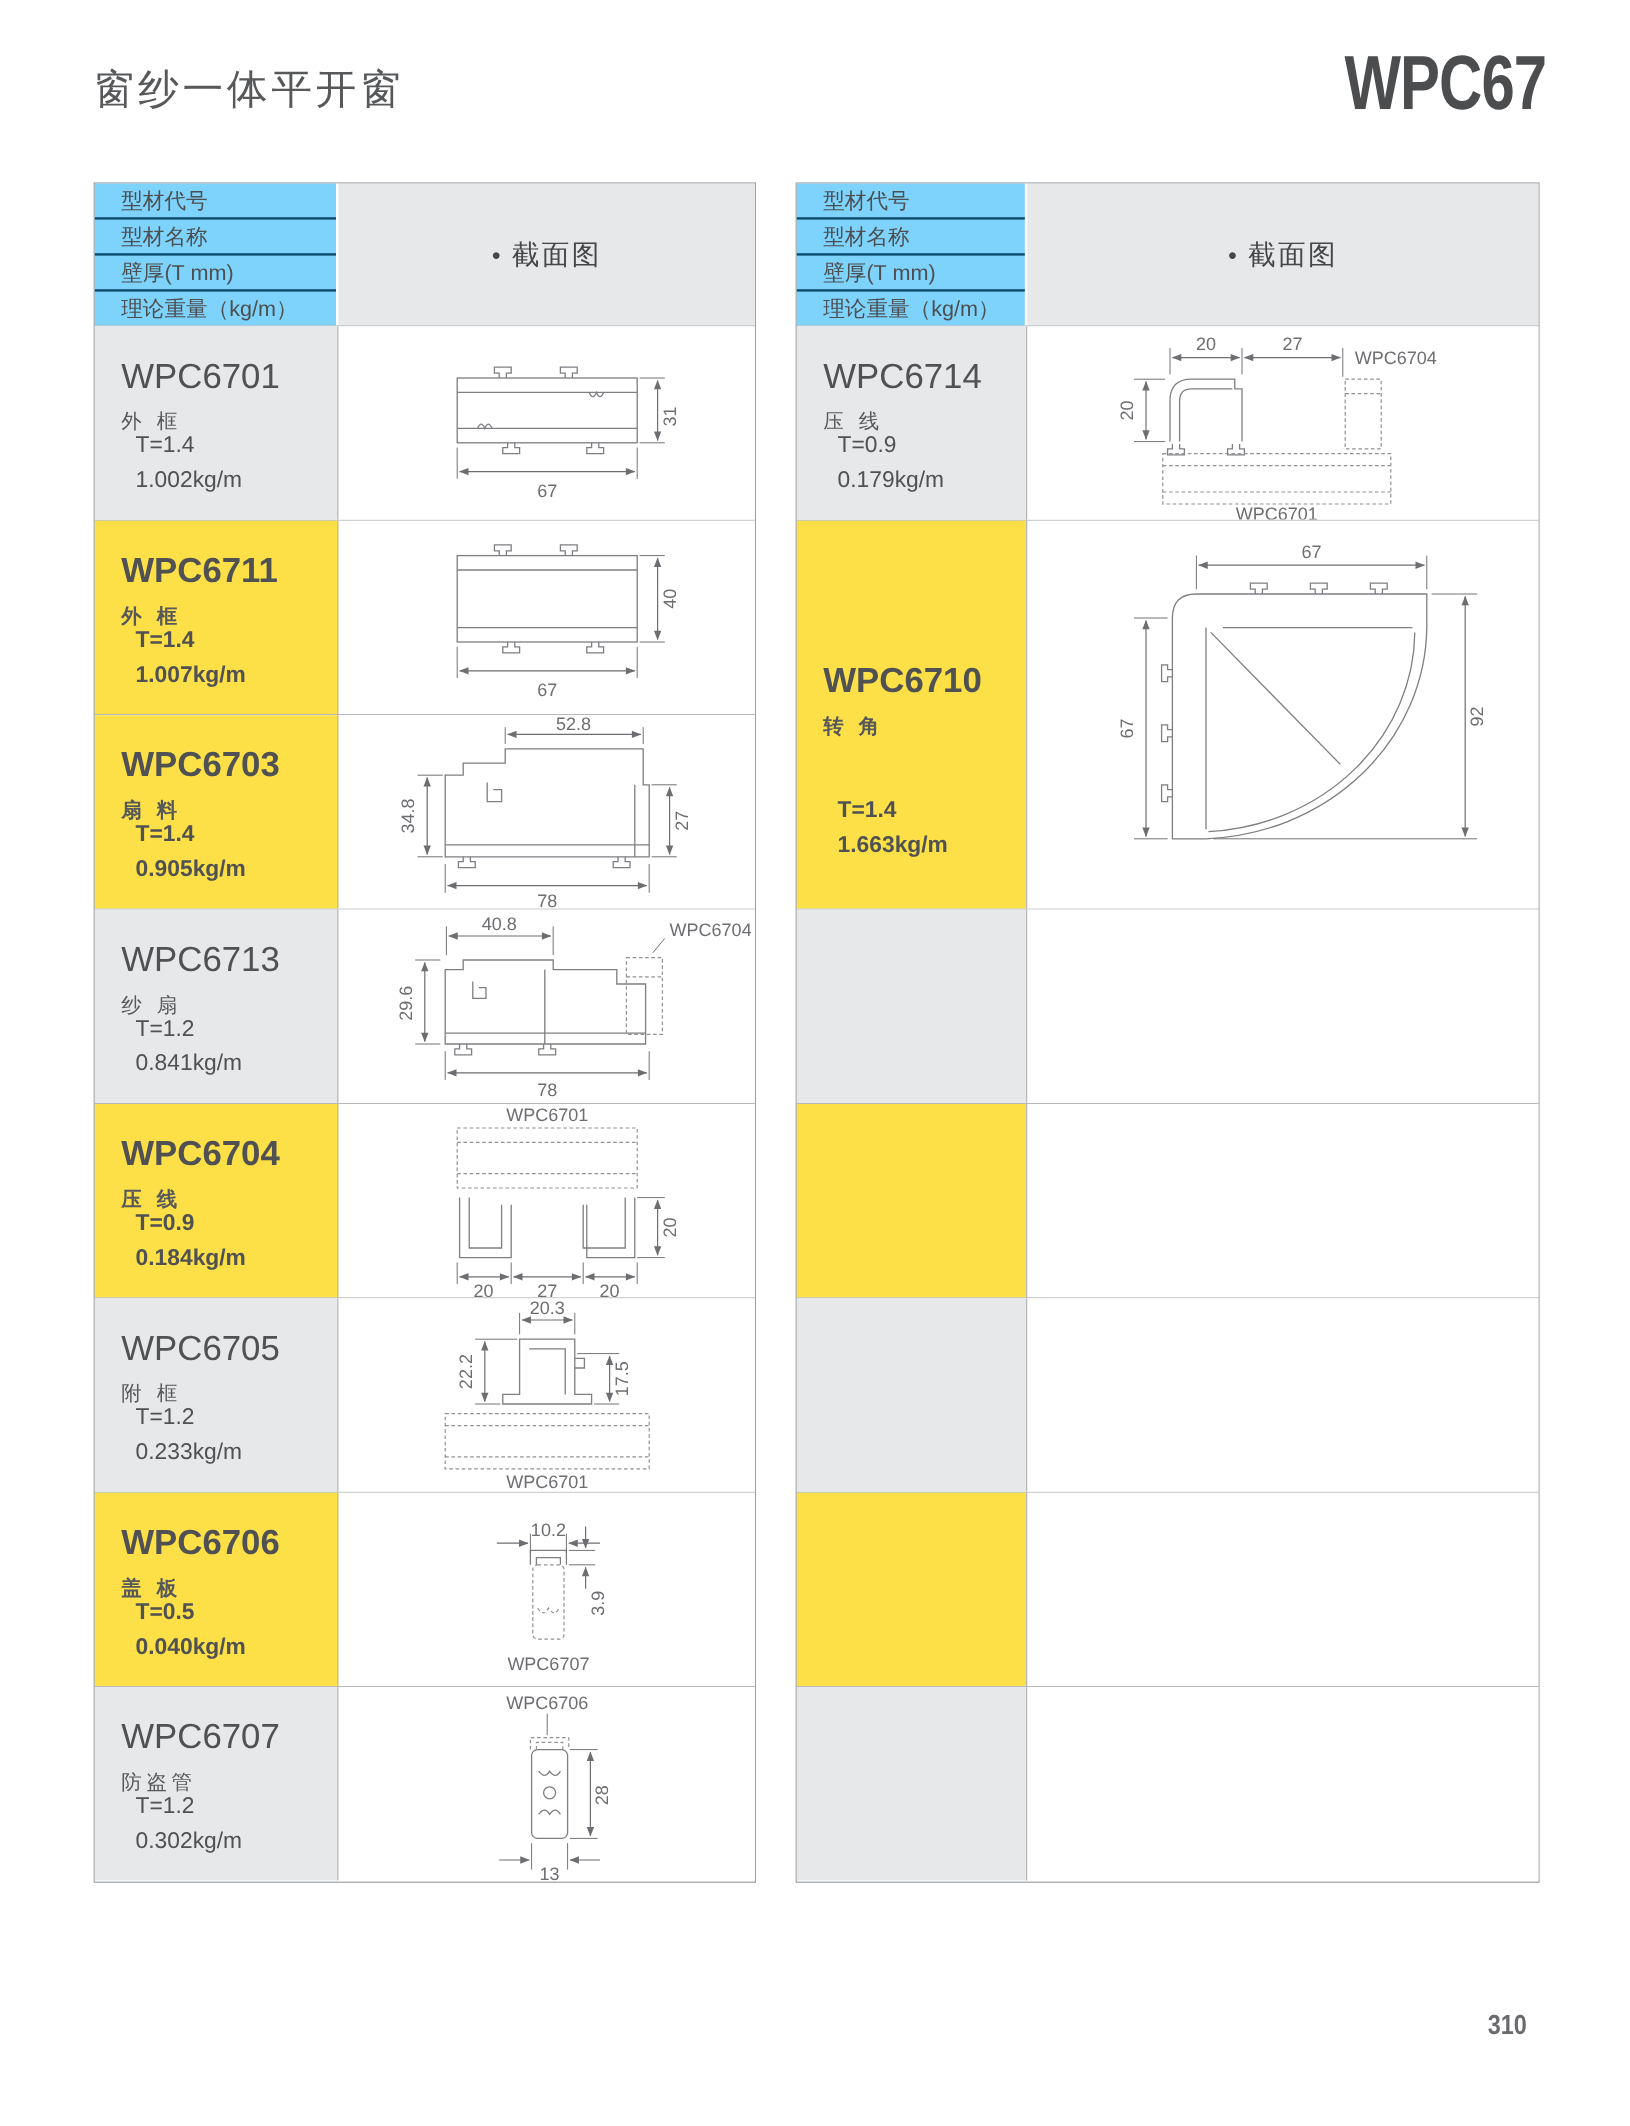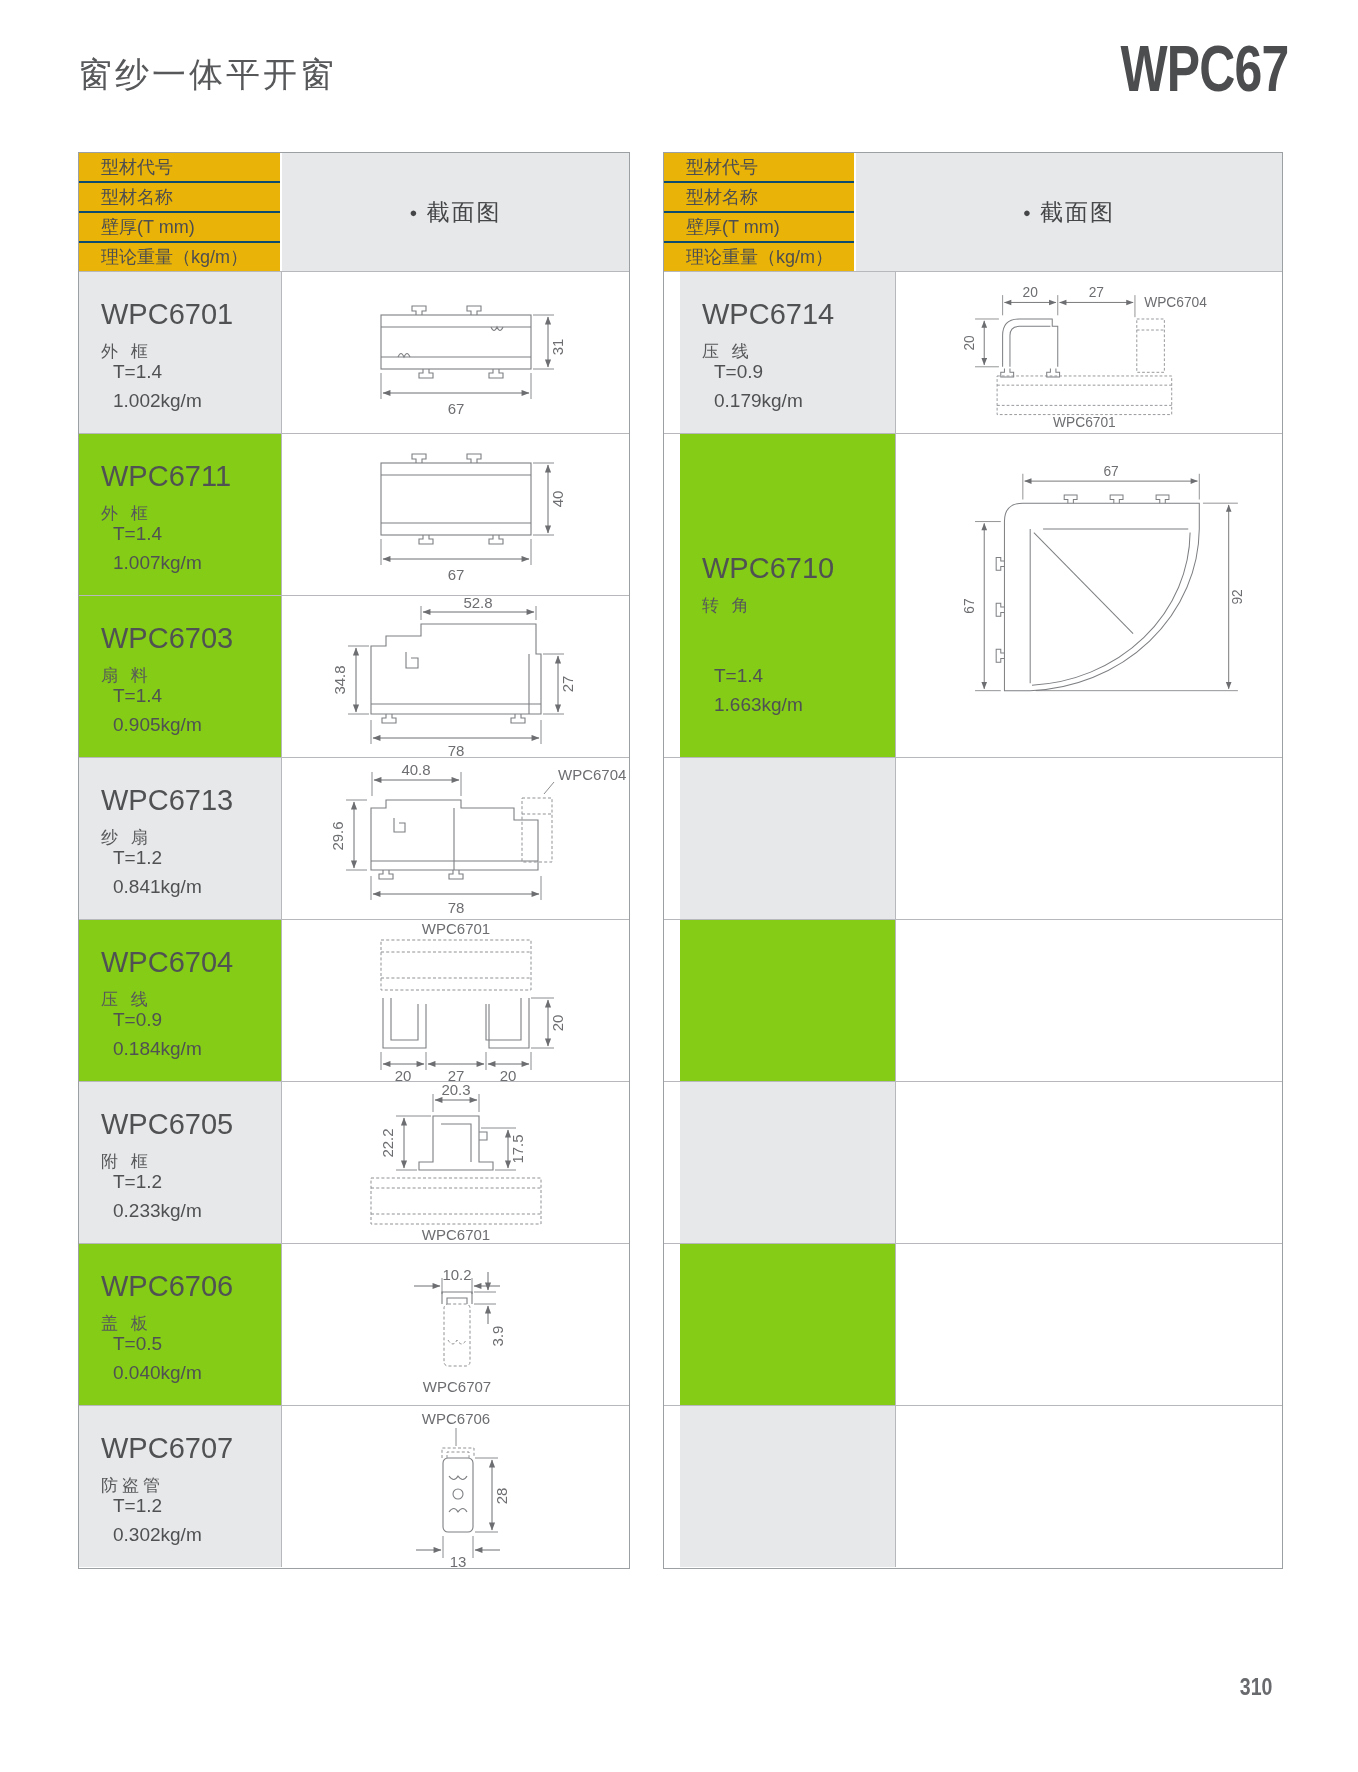--- a/index.html
+++ b/index.html
@@ -27,38 +27,38 @@
   }
   .tbl-left  { left:78px;  width:552px; height:1417px; }
   .tbl-right { left:663px; width:620px; height:1417px; }
   .hdr { display:flex; height:118px; }
   .hdr-col {
     display:flex; flex-direction:column; border-right:2px solid #ffffff;
   }
   .tbl-left  .hdr-col { width:203px; }
   .tbl-right .hdr-col { width:192px; }
   .hdr-cell {
-    flex:1; background:#eab308; display:flex; align-items:center;
+    flex:1; background:#7dd3fc; display:flex; align-items:center;
     padding-left:22px; font-size:18px; color:#4d4e50;
   }
   .hdr-cell + .hdr-cell { border-top:2px solid #0c4a6e; }
   .hdr-section {
     flex:1; background:#e7e8ea; display:flex; align-items:center; justify-content:center;
     font-size:23px; color:#454648; letter-spacing:2px;
   }
   .hdr-section .bullet { font-size:13px; margin-right:9px; letter-spacing:0; }
   .row { display:flex; height:162px; border-top:1px solid #b6b8bb; }
   .row.tall { height:324px; }
   .cell-l {
     position:relative; border-right:1px solid #b6b8bb;
   }
   .tbl-left  .cell-l { width:203px; }
-  .tbl-right .cell-l { width:216px;margin-left:16px; }
+  .tbl-right .cell-l { width:192px; }
   .cell-l.gray   { background:#e7e8ea; }
-  .cell-l.yellow { background:#84cc16; }
+  .cell-l.yellow { background:#fde047;font-weight:bold; }
   .cell-r { flex:1; background:#ffffff; display:flex; align-items:center; justify-content:center; overflow:hidden; }
   .code { position:absolute; left:22px; top:26px; font-size:29px; color:#4f5153; }
   .pname { position:absolute; left:22px; top:68px; font-size:17px; letter-spacing:4px; color:#57585a; }
   .det { position:absolute; left:34px; bottom:18px; font-size:19px; line-height:1.5; color:#4f5153; }
   .tall .code  { top:118px; }
   .tall .pname { top:160px; }
   .tall .det   { bottom:auto; top:228px; }
   
   .profile { fill:none; stroke:#7d7f82; stroke-width:1.1; }
   .dashedp { fill:none; stroke:#8f9194; stroke-width:1; stroke-dasharray:3 2.2; }

